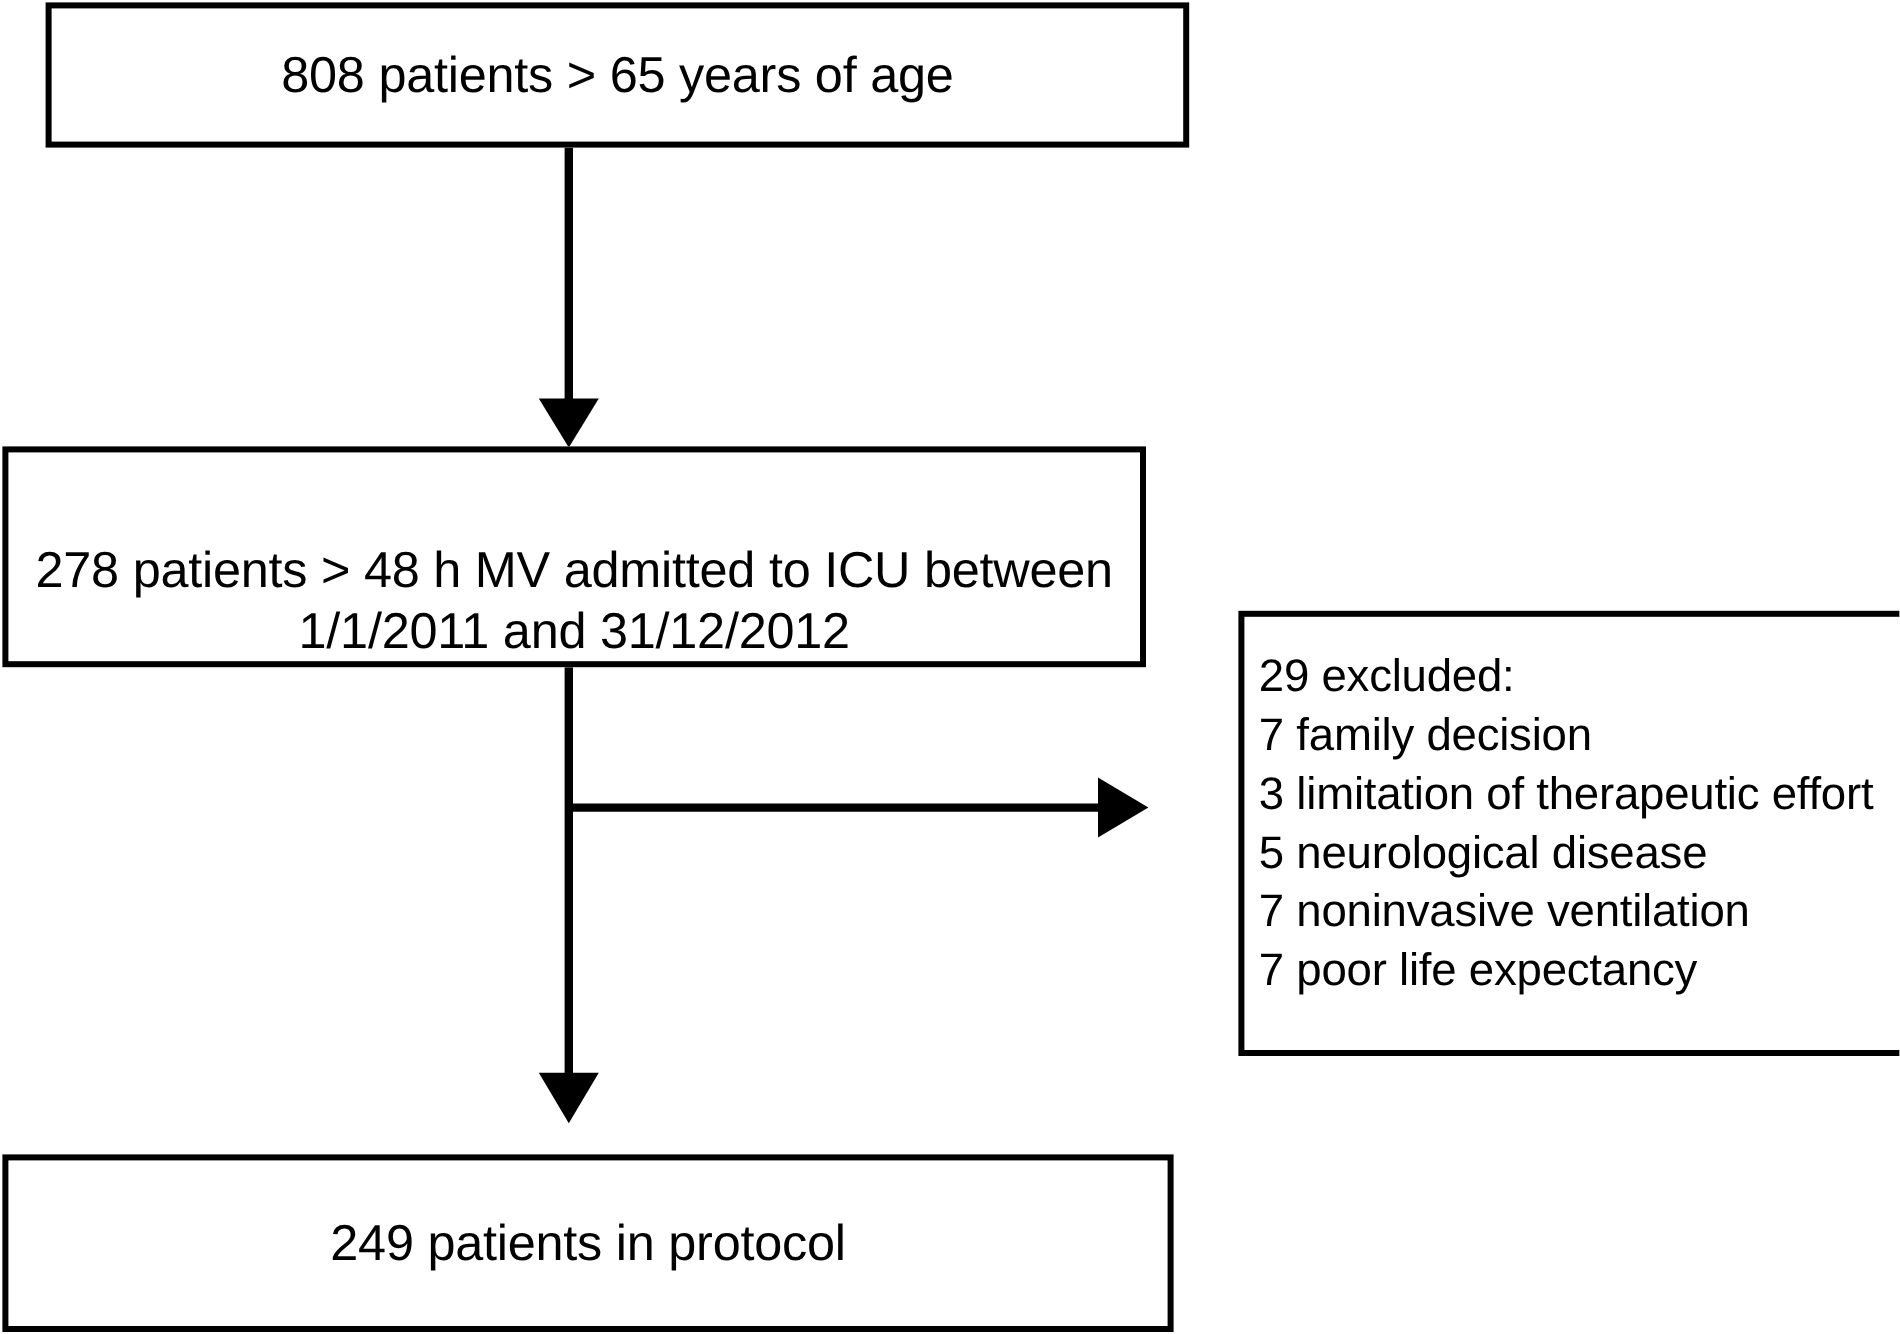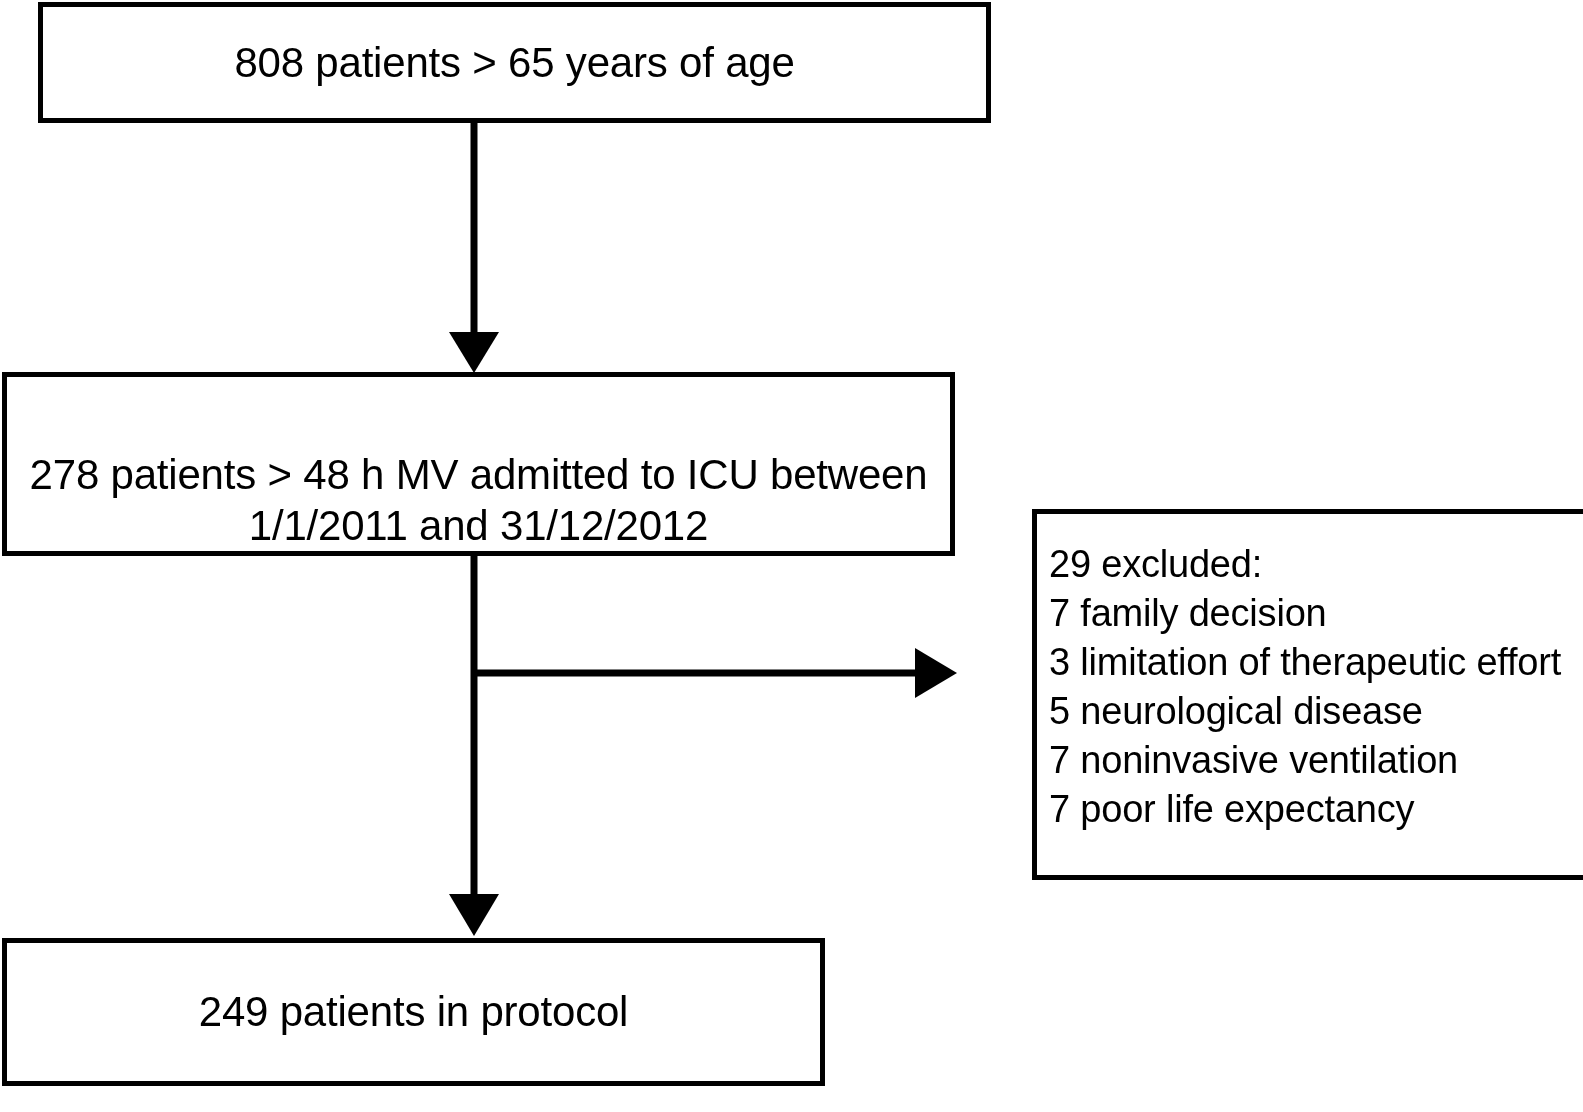--- a/index.html
+++ b/index.html
@@ -50,22 +50,22 @@
     left: 2px;
     top: 372px;
     width: 953px;
     height: 184px;
     align-items: flex-end;
   }
 
   
   #box-bottom {
     left: 2px;
-    top: 938px;
-    width: 823px;
+    top: 962px;
+    width: 976px;
     height: 148px;
   }
 
   
   #box-excluded {
     left: 1032px;
     top: 509px;
     width: 593px;
     height: 371px;
     display: block;

